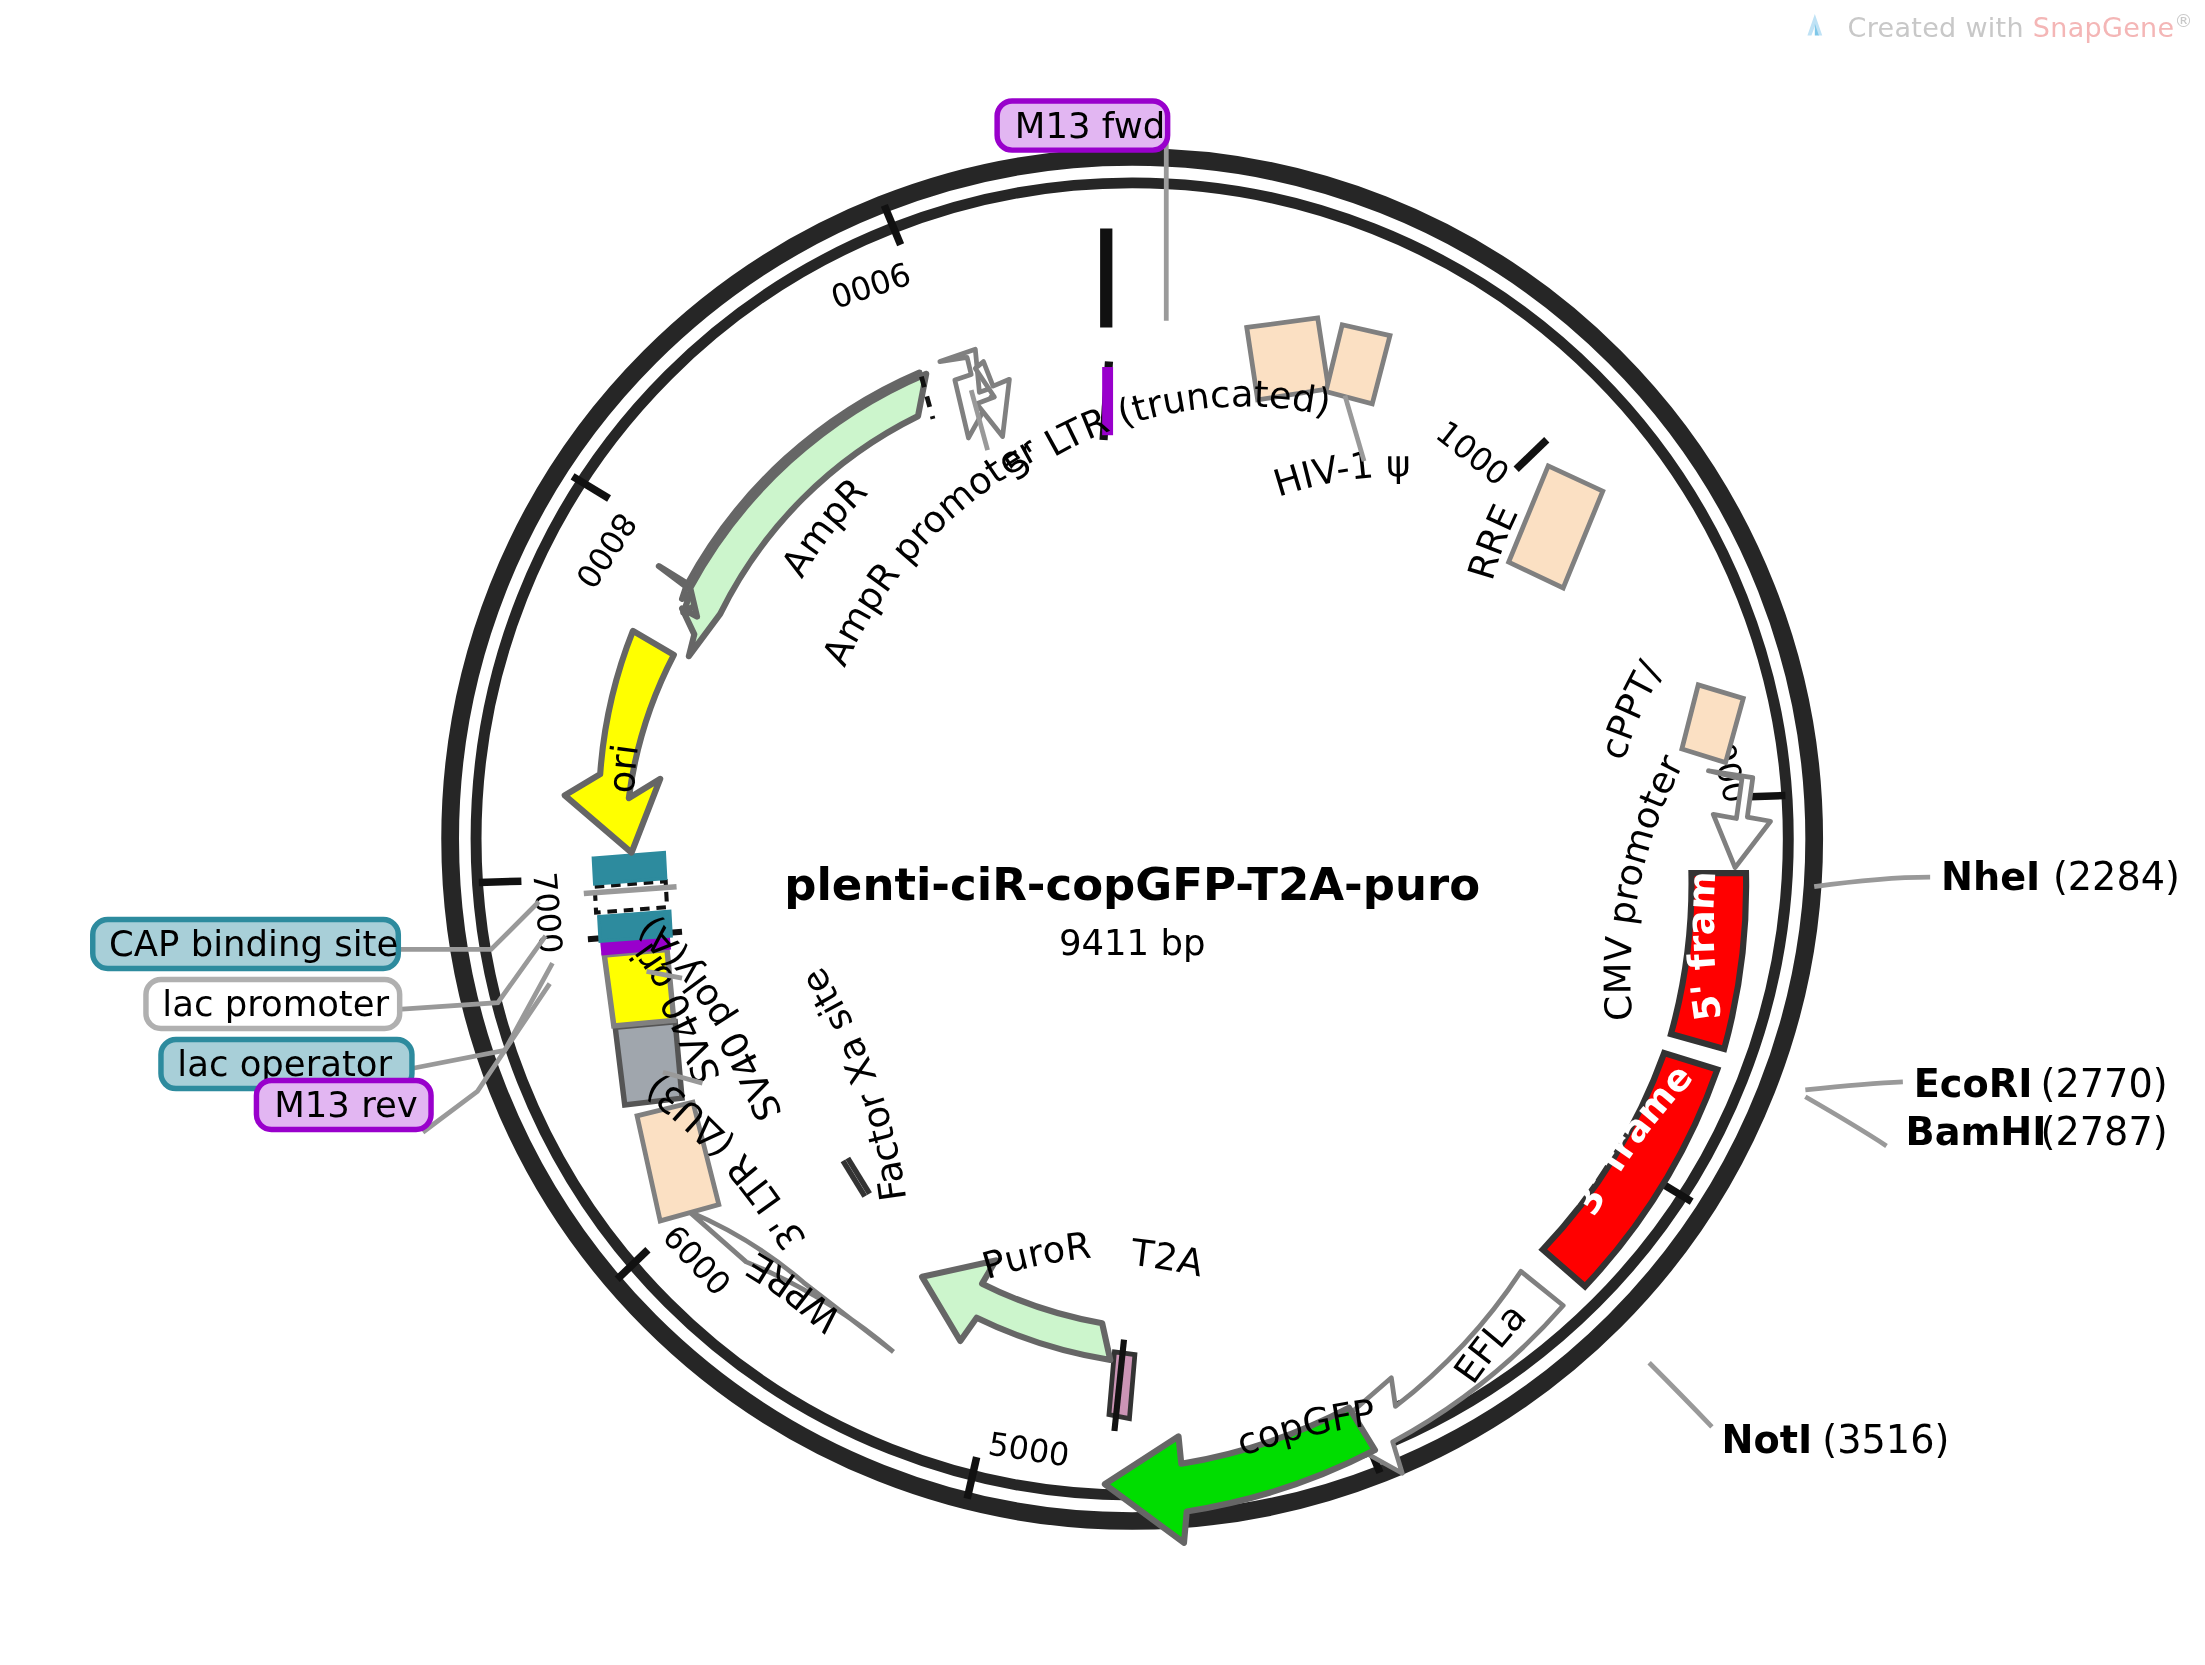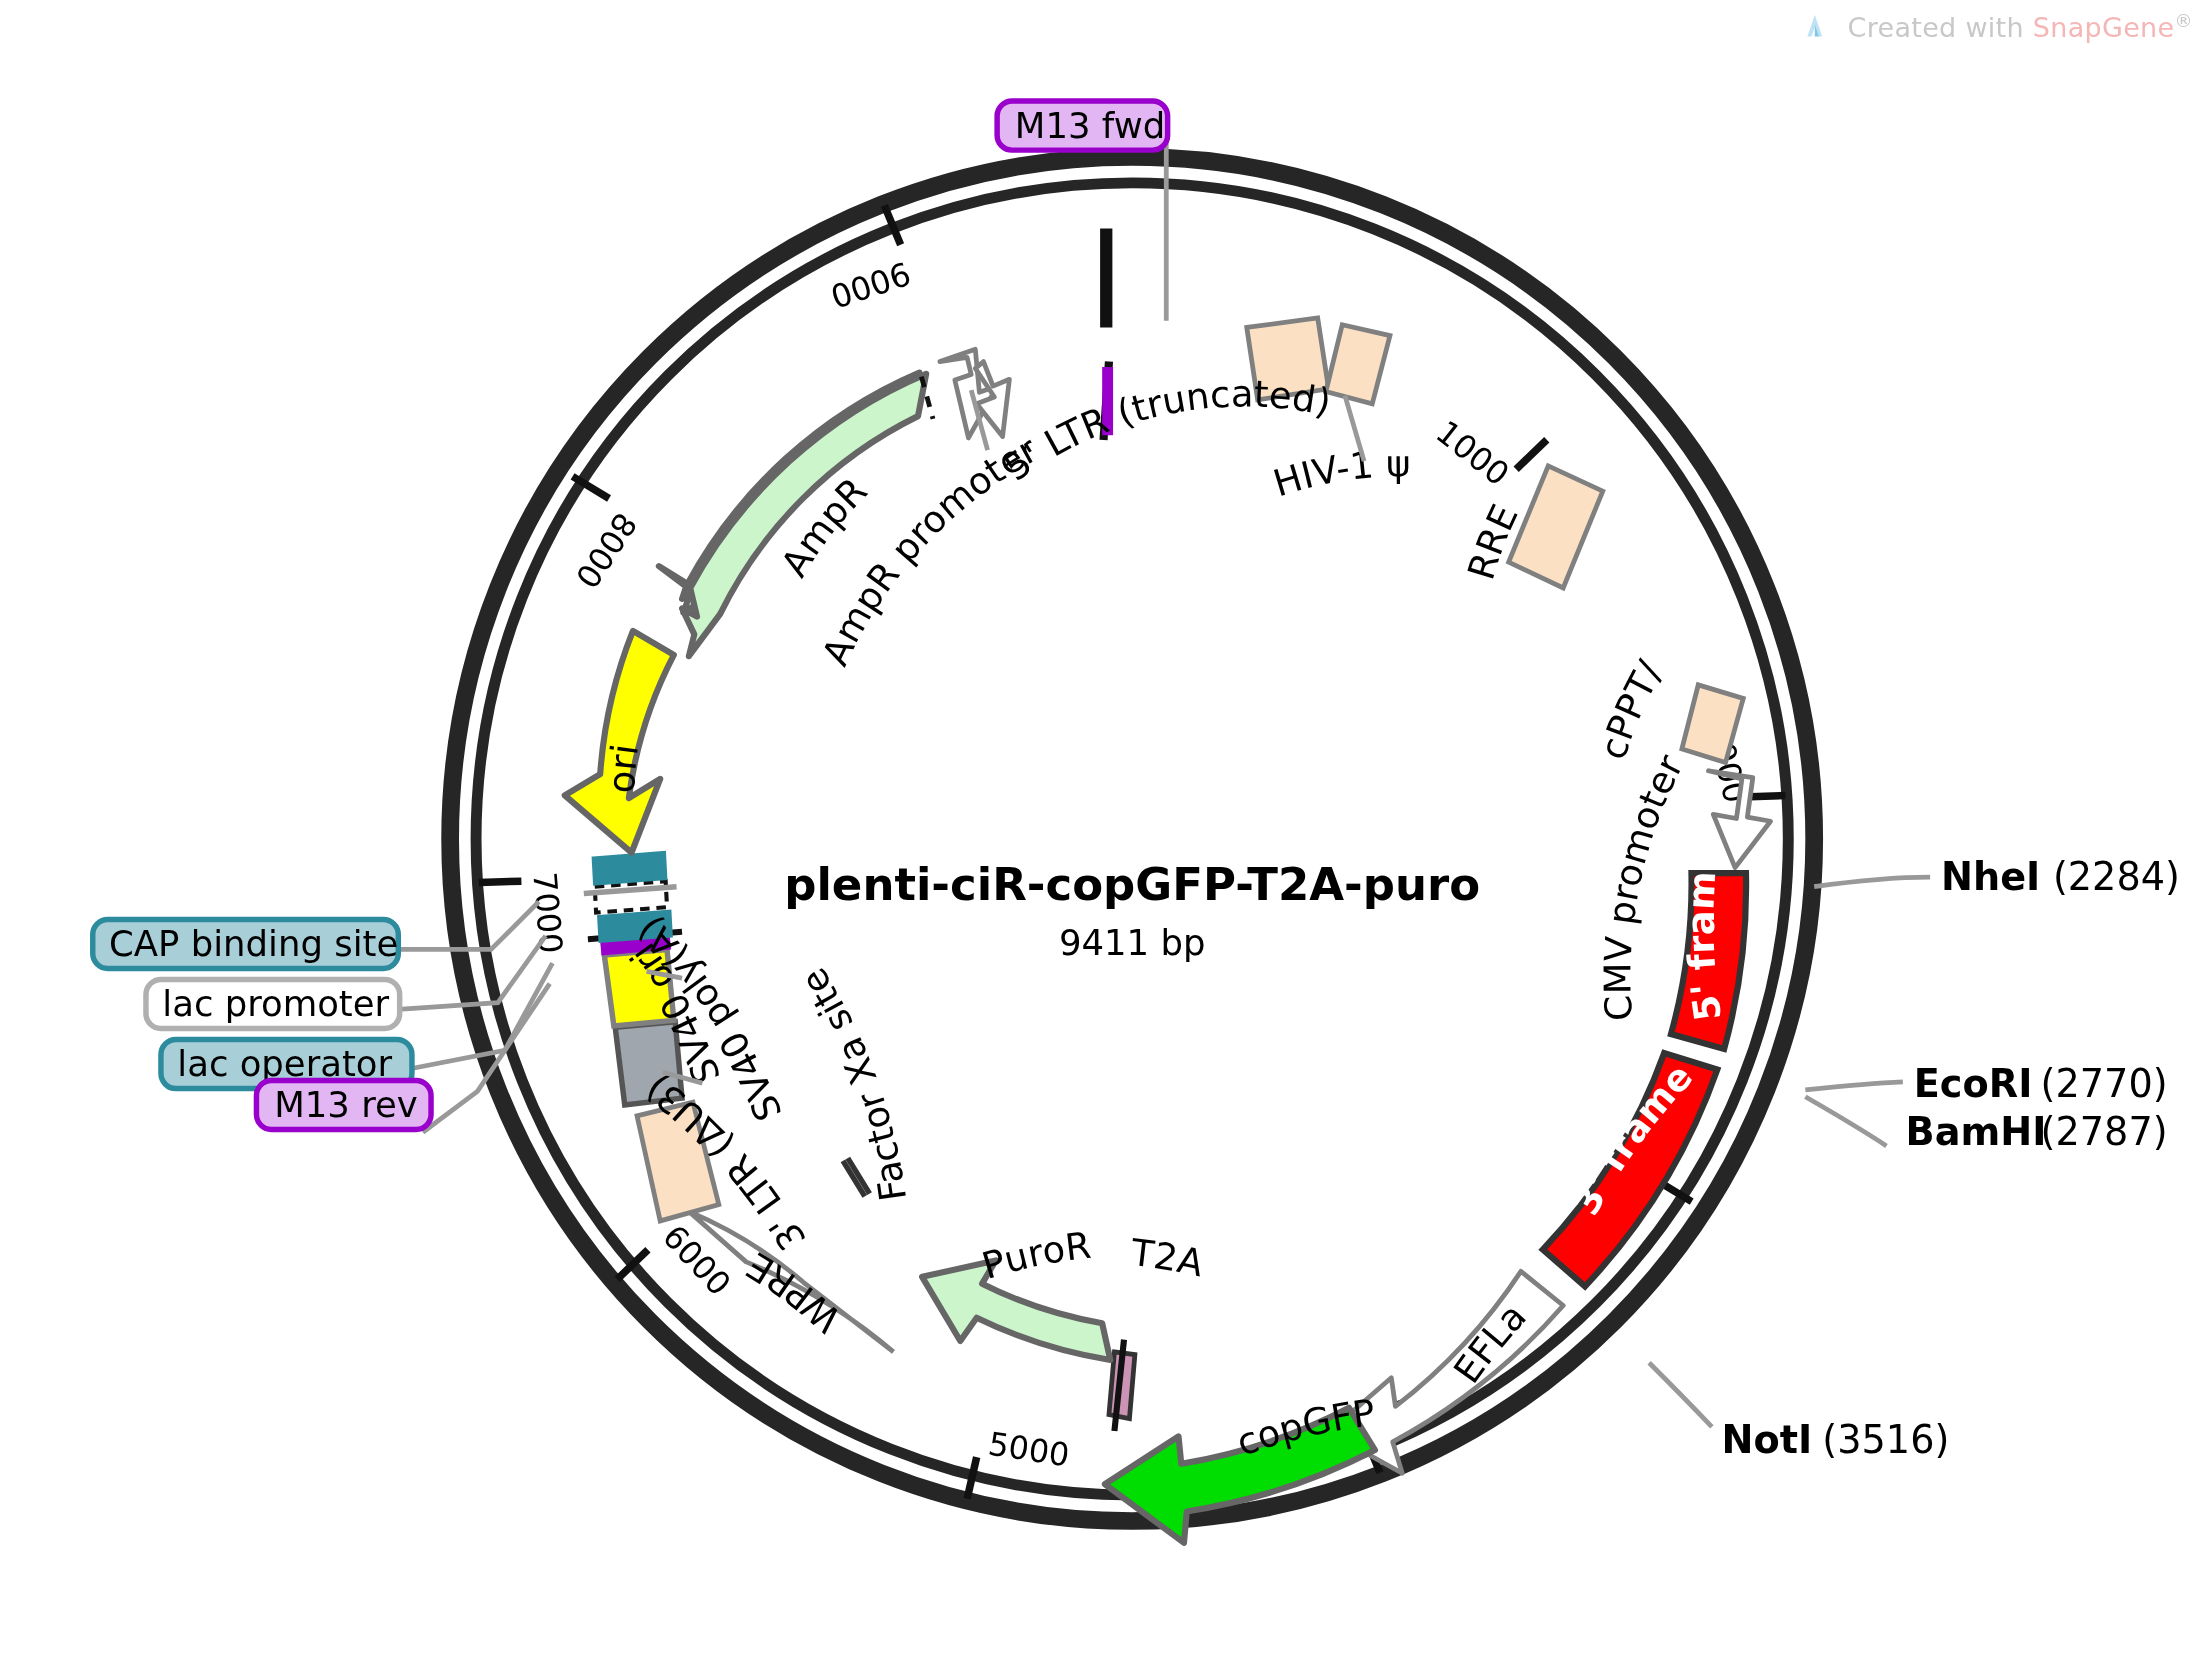--- a/index.html
+++ b/index.html
@@ -1,19 +1,19 @@
 <!DOCTYPE html>
 <html style="font-size:11px"><head>
 <meta charset="utf-8">
 <style>
   html,body{margin:0;padding:0;background:#fff;}
   body{width:2205px;height:1665px;position:relative;overflow:hidden;
        font-family:"DejaVu Sans","Liberation Sans",sans-serif;}
   #map{position:absolute;left:0;top:0;width:2205px;height:1665px;}
-  .wm{position:absolute;right:12.3px;top:9.5px;display:flex;align-items:center;
+  .wm{position:absolute;right:12.3px;top:9.5px;display:flex;align-items:flex-start;
       gap:17px;font-size:27px;letter-spacing:0.3px;}
   .wm .wm-c1{color:#c8c8c8;}
   .wm .wm-c2{color:#f4b6b6;}
   .wm .wm-reg{color:#c8c8c8;font-size:18px;vertical-align:super;}
   .wm svg{display:block;}
   text{font-family:"DejaVu Sans","Liberation Sans",sans-serif;}
 </style>
 </head>
 <body>
 

